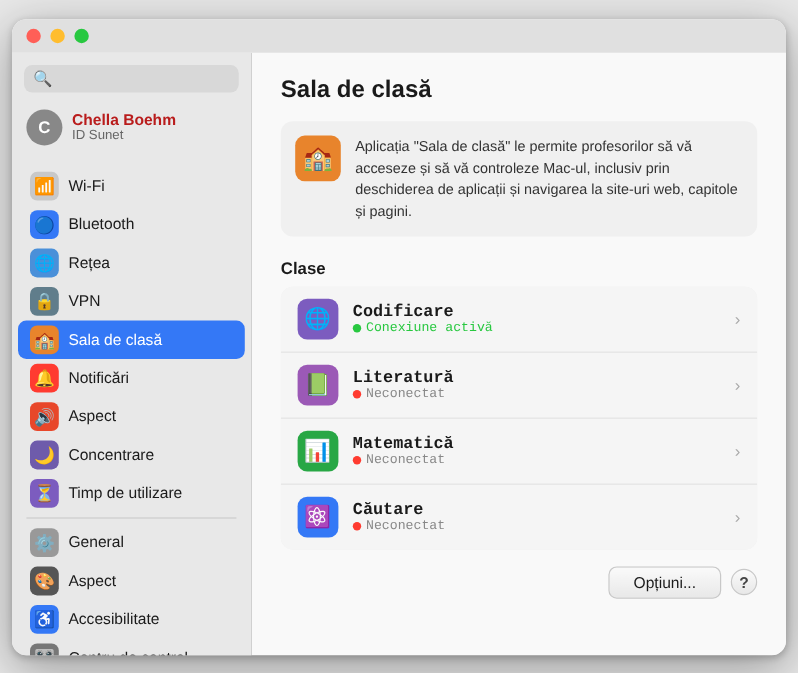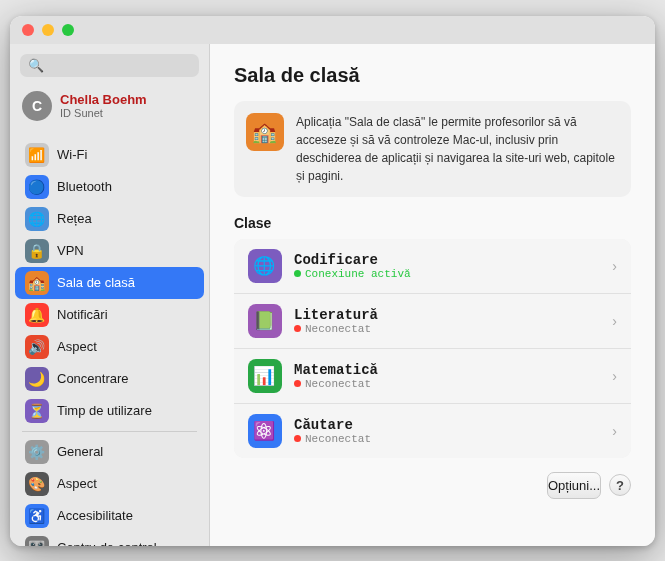--- a/index.html
+++ b/index.html
@@ -174,21 +174,21 @@
     .status-text-connected { color: #28c840; }
     .status-text-disconnected { color: #888; }
     .chevron {
       color: #aaa; font-size: 14px; font-weight: 300;
     }
     .bottom-bar {
       display: flex; justify-content: flex-end; align-items: center;
       margin-top: 14px; gap: 8px;
     }
     .btn {
-      padding: 5px 0; border-radius: 7px; font-size: 13px;
+      padding: 5px 20px; border-radius: 7px; font-size: 13px;
       border: 1px solid #c8c8c8;
       background: linear-gradient(to bottom, #fafafa, #e8e8e8);
       cursor: pointer; color: #1a1a1a;
     }
     .help-btn {
       width: 22px; height: 22px; border-radius: 50%;
       border: 1px solid #c8c8c8;
       background: linear-gradient(to bottom, #fafafa, #e8e8e8);
       display: flex; align-items: center; justify-content: center;
       font-size: 13px; color: #444; cursor: pointer; font-weight: 600;

